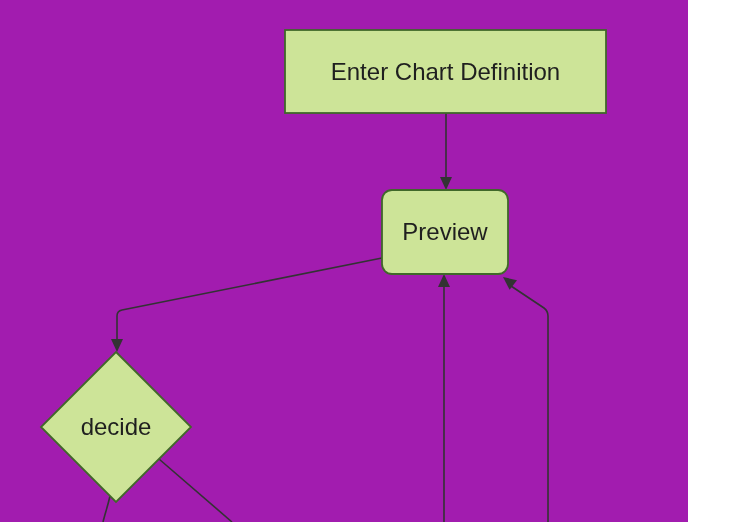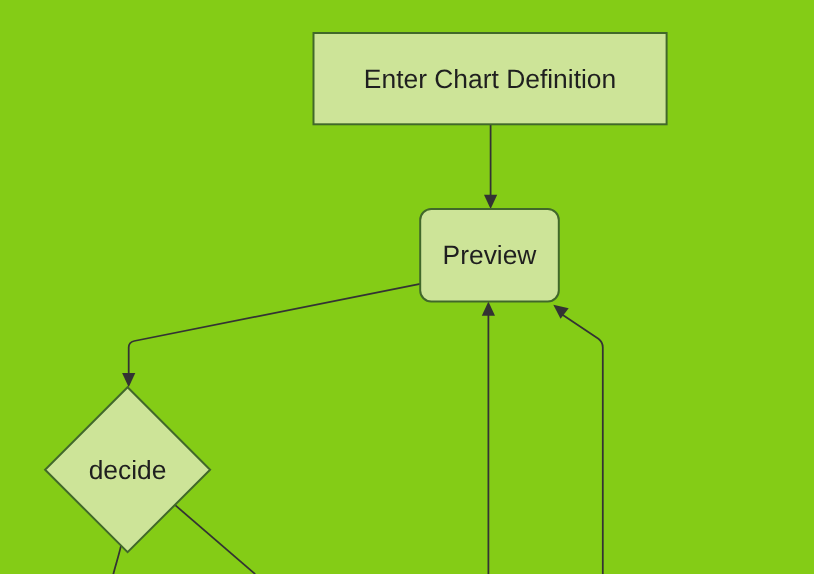--- a/index.html
+++ b/index.html
@@ -3,23 +3,23 @@
 <meta charset="utf-8">
 <style>
   html, body {
     margin: 0;
     padding: 0;
     background: #ffffff;
     font-family: "Liberation Sans", "DejaVu Sans", sans-serif;
   }
   .canvas {
     position: relative;
-    width: 740px;
+    width: 688px;
     height: 522px;
-    background: #84cc16;
+    background: #a21caf;
     overflow: hidden;
   }
   svg { display: block; }
   .node-shape { stroke-width: 1.8px; }
   .edge-line {
     fill: none;
     stroke-width: 1.6px;
     stroke-linejoin: round;
     stroke-linecap: butt;
   }

